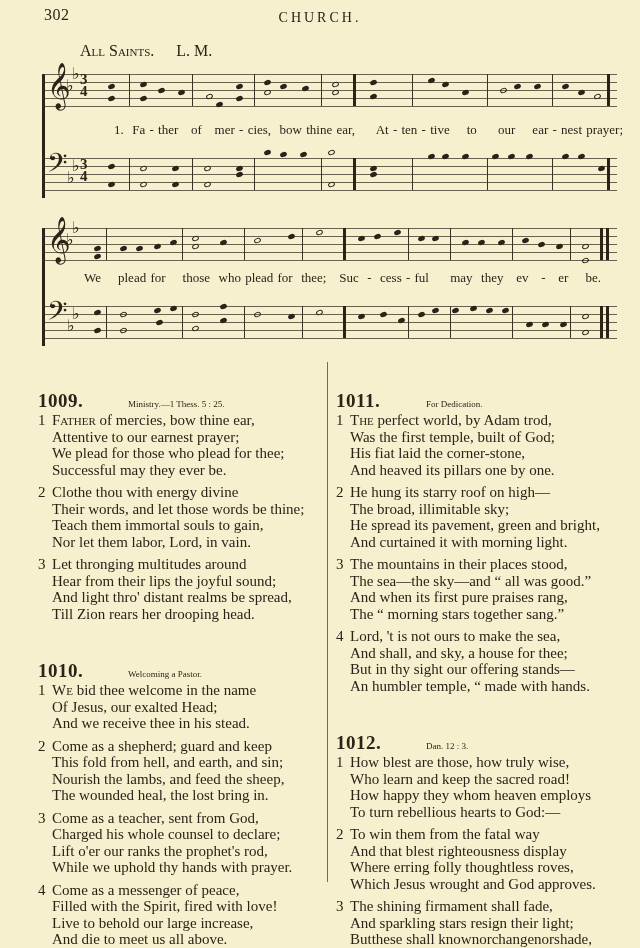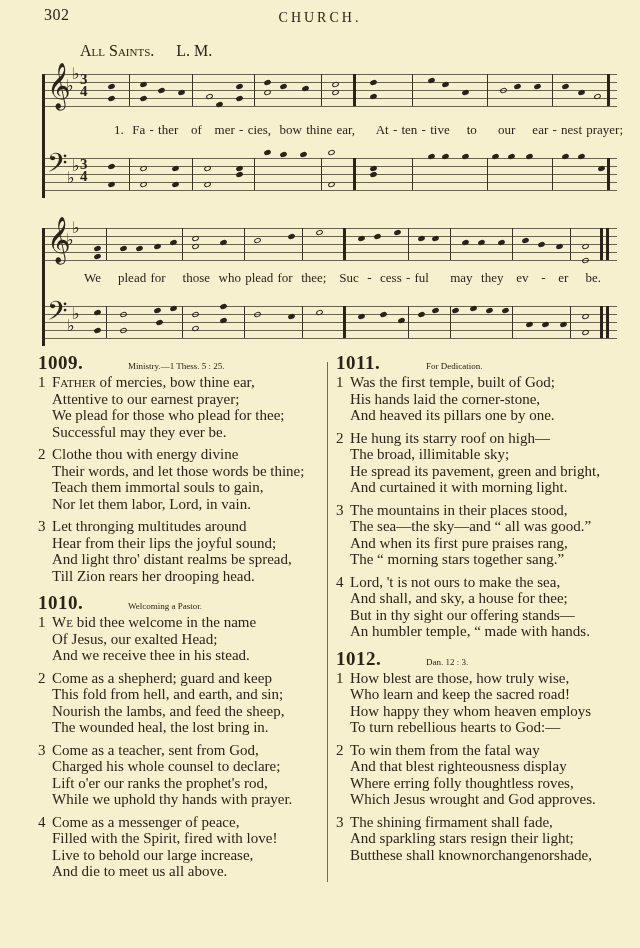--- a/index.html
+++ b/index.html
@@ -25,21 +25,21 @@
   .keysig { position: absolute; font-size: 16px; }
   .timesig { position: absolute; font-size: 15px; font-weight: bold; line-height: 12px; text-align: center; }
   .note { position: absolute; width: 7px; height: 5px; border-radius: 50%; background: #2a2318; transform: rotate(-20deg); }
   .note.half { background: transparent; border: 1.4px solid #2a2318; width: 5px; height: 3px; }
   .lyrics { position: absolute; font-size: 13px; white-space: pre; word-spacing: 1px; }
 
   .col { position: absolute; top: 352px; }
   .col-left { left: 38px; width: 285px; }
   .col-right { left: 336px; width: 295px; }
   .col-divider { position: absolute; left: 327px; top: 362px; width: 1px; height: 520px; background: #3a3224; opacity: .7; }
-  .hymn { margin-bottom: 8px; }
+  .hymn { margin-bottom: 8px; margin-top: 38px; }
   .hymn-head { display: flex; align-items: baseline; height: 22px; }
   .hymn-num { font-weight: bold; font-size: 19px; letter-spacing: 0.5px; width: 90px; }
   .hymn-topic { font-size: 9px; }
   .stanza { display: flex; margin-bottom: 6px; }
   .stanza-num { width: 14px; font-size: 15px; line-height: 16.5px; }
   .stanza-lines { font-size: 15px; line-height: 16.5px; }
   .stanza-lines div { white-space: nowrap; }
   .sc { font-variant: small-caps; }
 </style>
 </head>
@@ -348,22 +348,23 @@
 
 <div class="col col-right">
   <div class="hymn">
     <div class="hymn-head">
       <span class="hymn-num">1011.</span>
       <span class="hymn-topic">For Dedication.</span>
     </div>
     <div class="stanza">
       <div class="stanza-num">1</div>
       <div class="stanza-lines">
+        <div><span class="sc">The</span> <span>perfect world, by Adam trod,</span></div>
         <div>Was the first temple, built of God;</div>
-        <div>His hands laid the corner-stone,</div>
+        <div>His fiat laid the corner-stone,</div>
         <div>And heaved its pillars one by one.</div>
       </div>
     </div>
     <div class="stanza">
       <div class="stanza-num">2</div>
       <div class="stanza-lines">
         <div>He hung its starry roof on high—</div>
         <div>The broad, illimitable sky;</div>
         <div>He spread its pavement, green and bright,</div>
         <div>And curtained it with morning light.</div>

